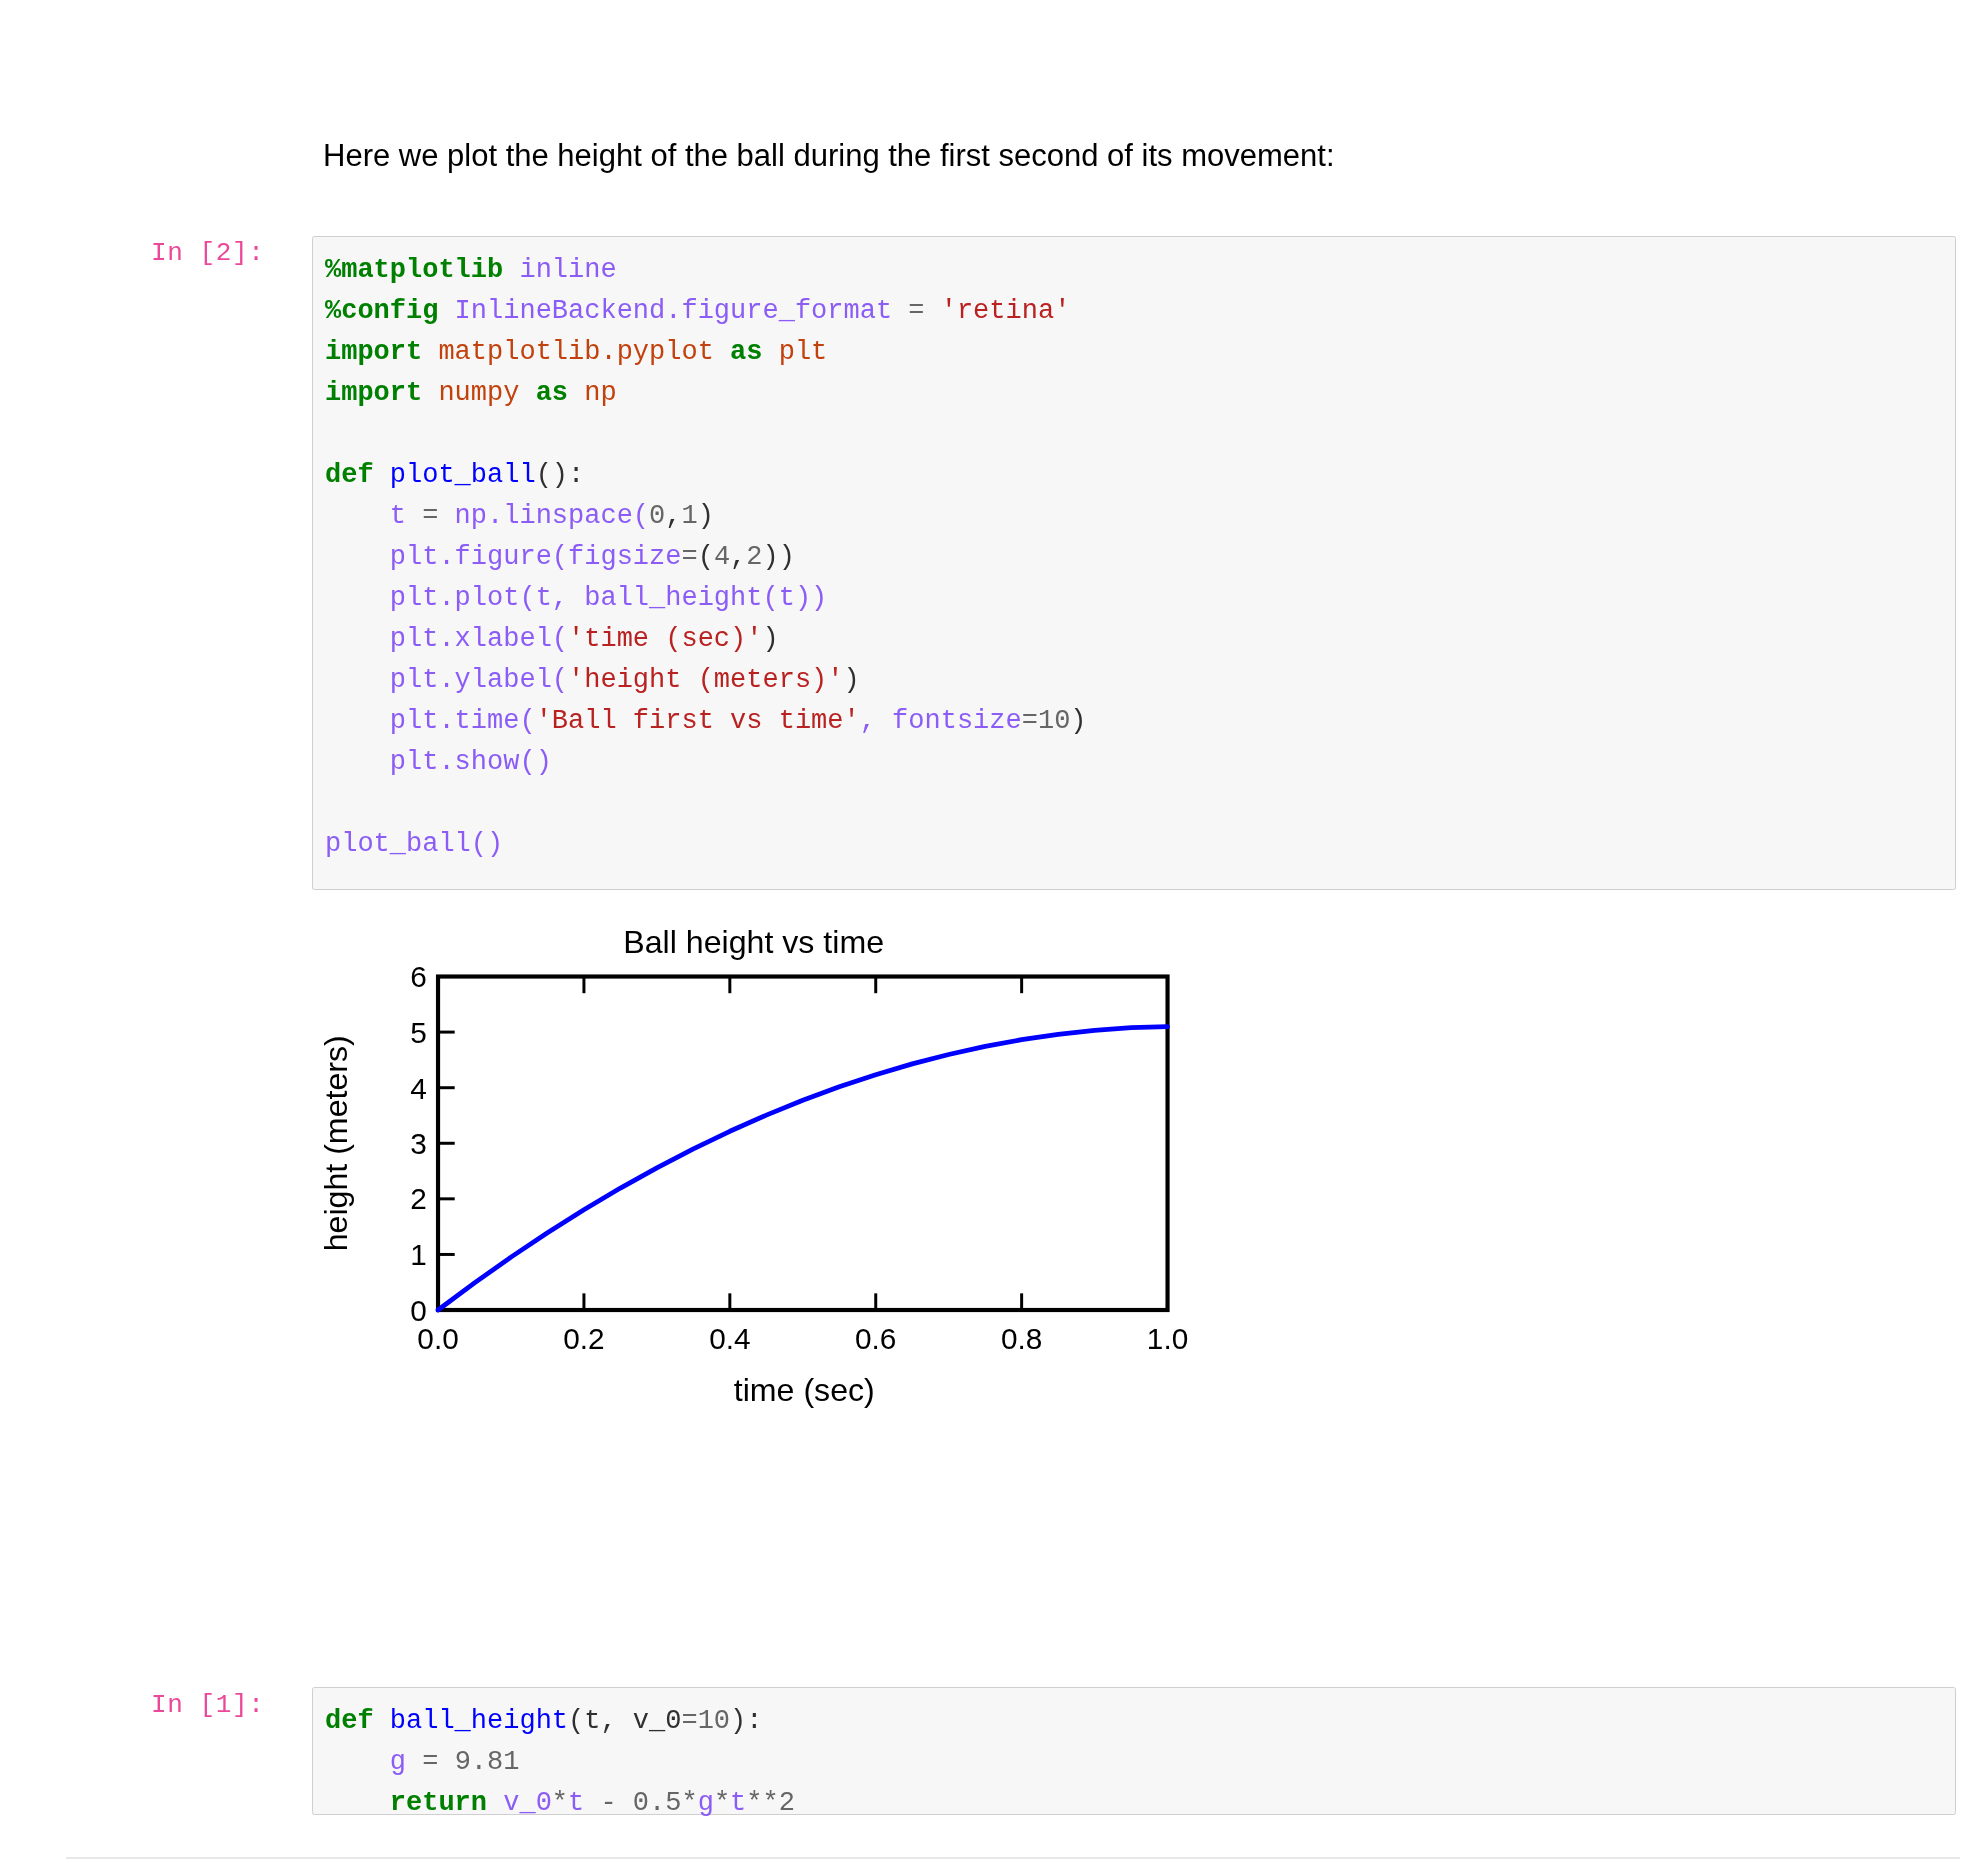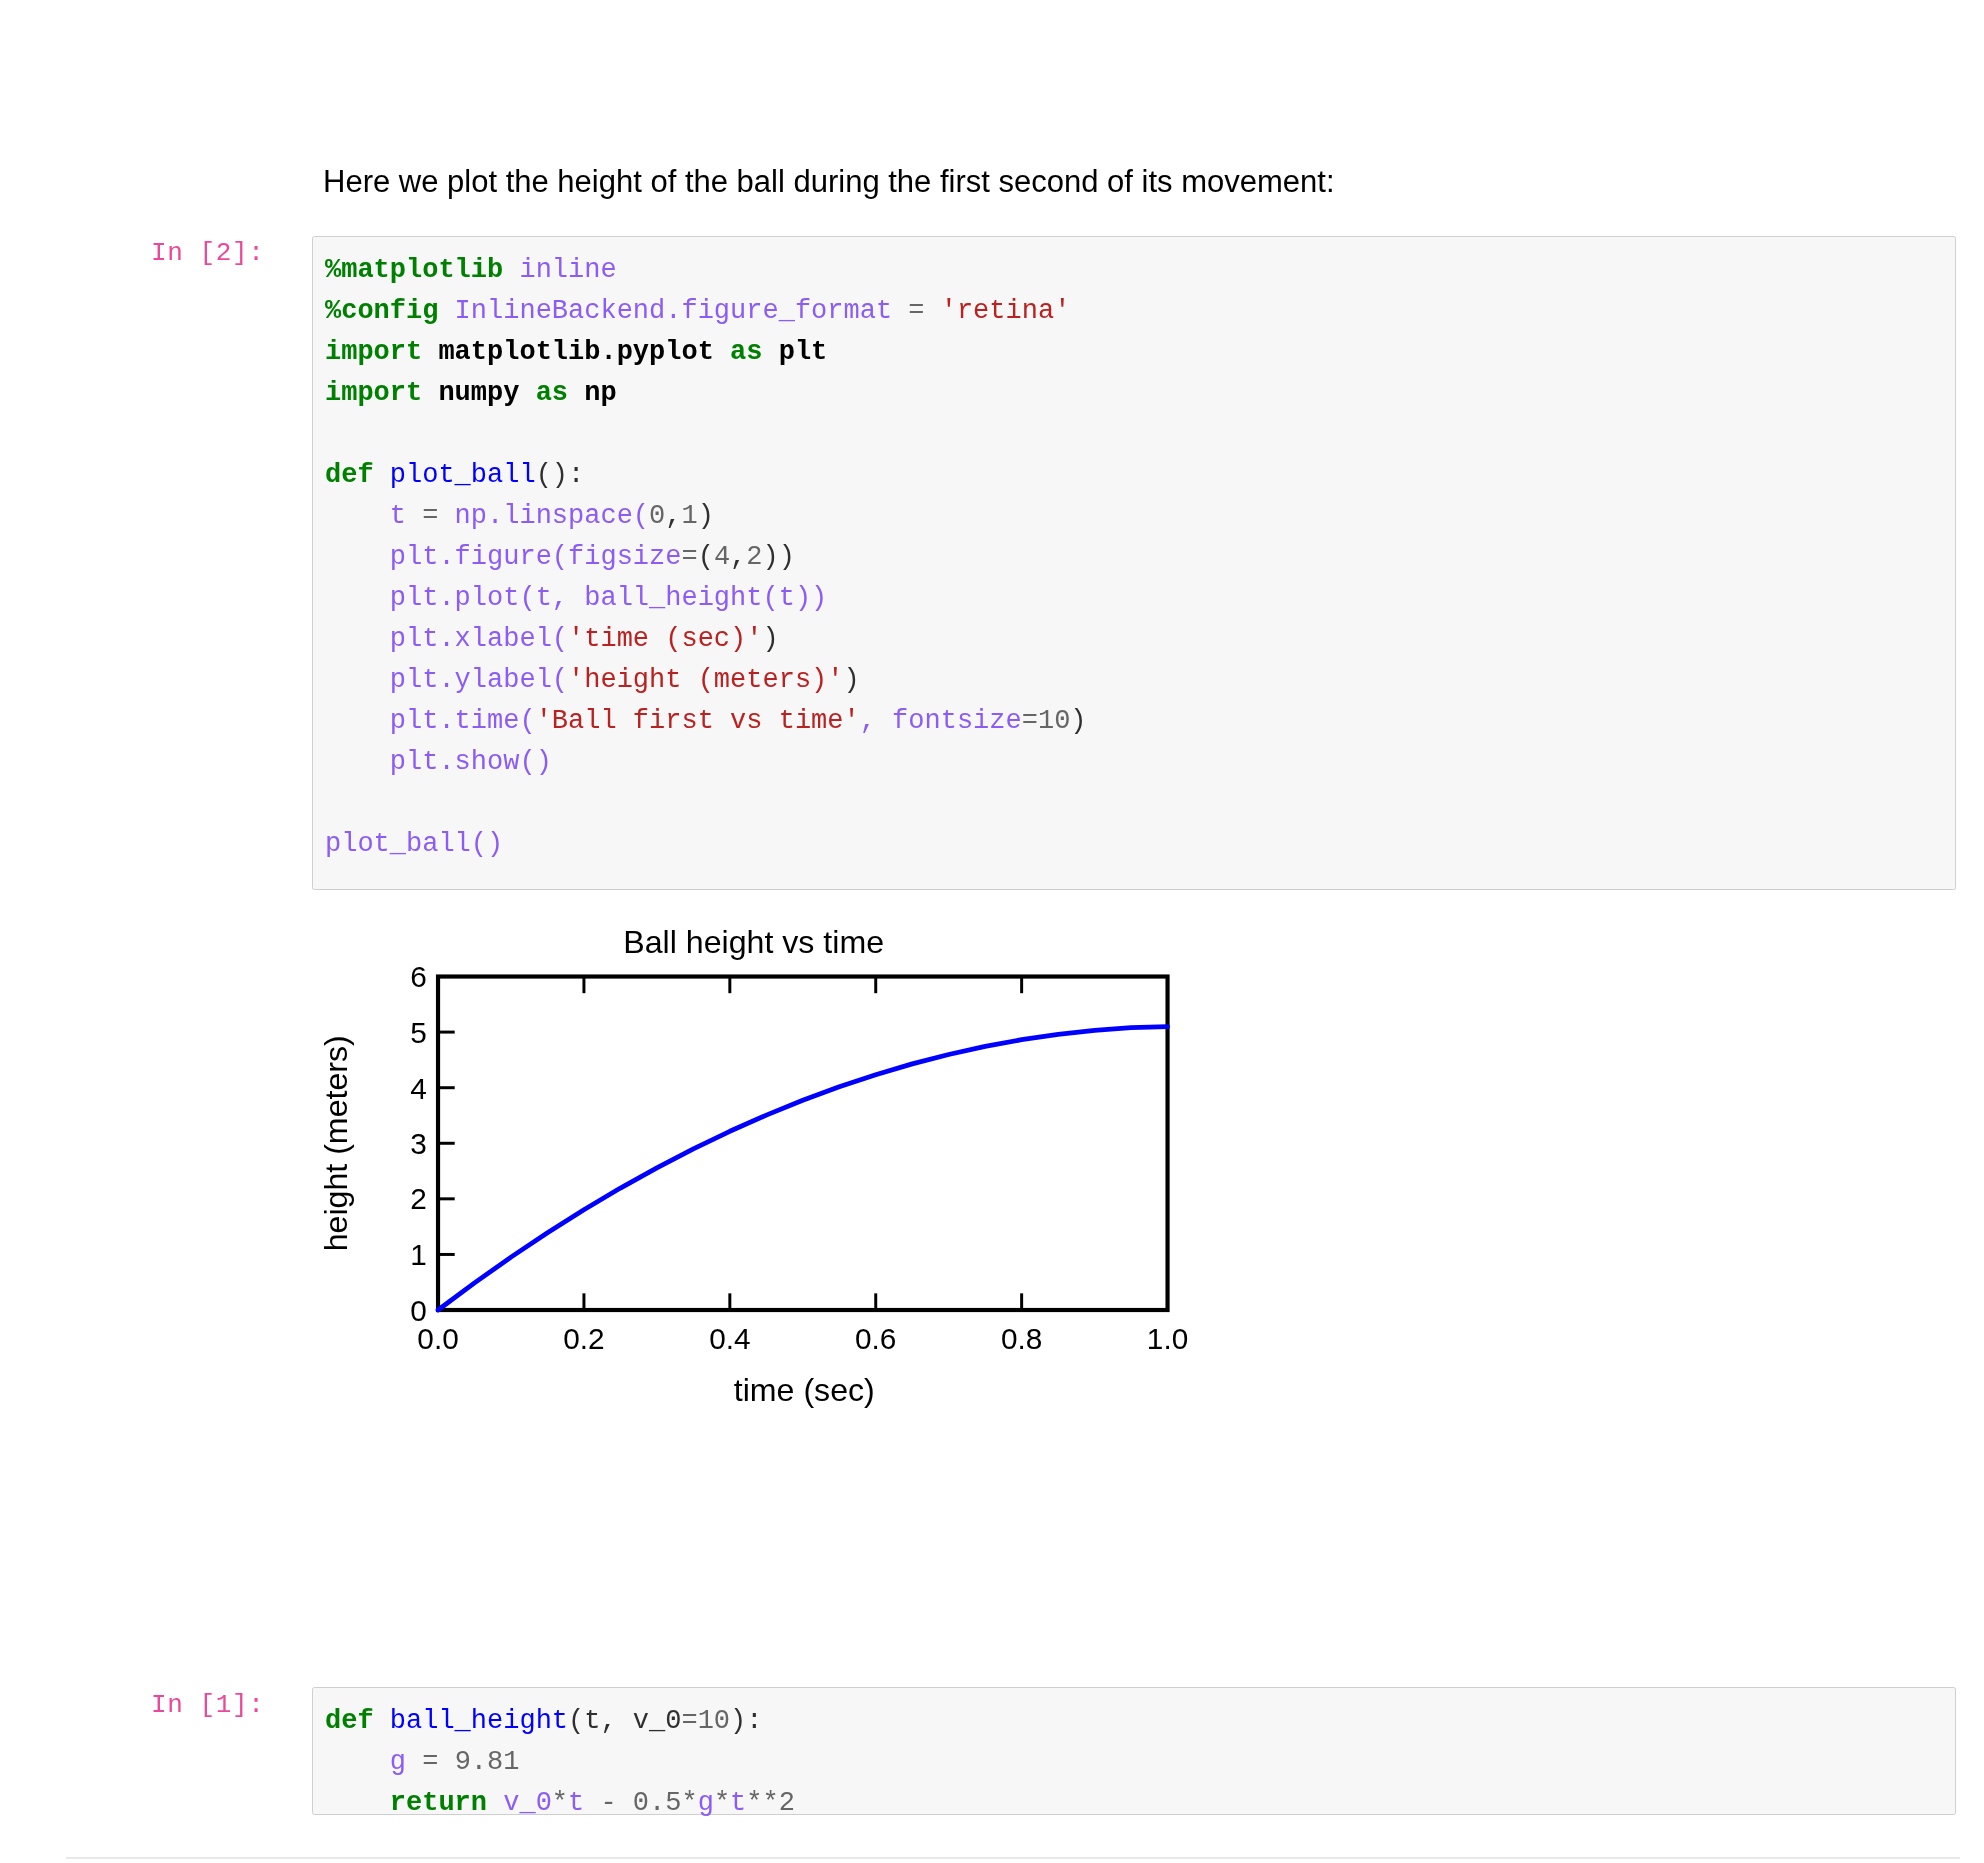--- a/index.html
+++ b/index.html
@@ -24,21 +24,20 @@
   }
 
   
   .md-text {
     position: absolute;
     font-family: "Liberation Sans", sans-serif;
     font-size: 31px;
     line-height: 1.28;
     color: #000000;
     white-space: nowrap;
-    margin-top: 26px;
   }
   .md-text-1 { left: 323px; top: 136px; }
   .md-text-2 { left: 323px; top: 1557px; }
 
   .inline-code {
     font-family: "Liberation Mono", "DejaVu Sans Mono", monospace;
     font-size: 29px;
     color: #000000;
     letter-spacing: 0.3px;
   }
@@ -67,21 +66,21 @@
     font-family: "Liberation Mono", "DejaVu Sans Mono", monospace;
     font-size: 27px;
     line-height: 41px;
     color: #2f2f2f;
     white-space: pre;
     letter-spacing: 0px;
   }
 
   
   .tok-k  { color: #008000; font-weight: bold; }   
-  .tok-nn { color: #000000; font-weight: bold; }   
+  .tok-nn { color: #c2410c; font-weight: normal; }   
   .tok-nf { color: #0000FF; }                      
   .tok-s  { color: #BA2121; }                      
   .tok-mi { color: #666666; }                      
   .tok-o  { color: #666666; }                      
   .tok-n  { color: #8b5cf6; text-align: center; }                      
   .tok-p  { color: #2f2f2f; }                      
 
   
   .figure {
     position: absolute;

